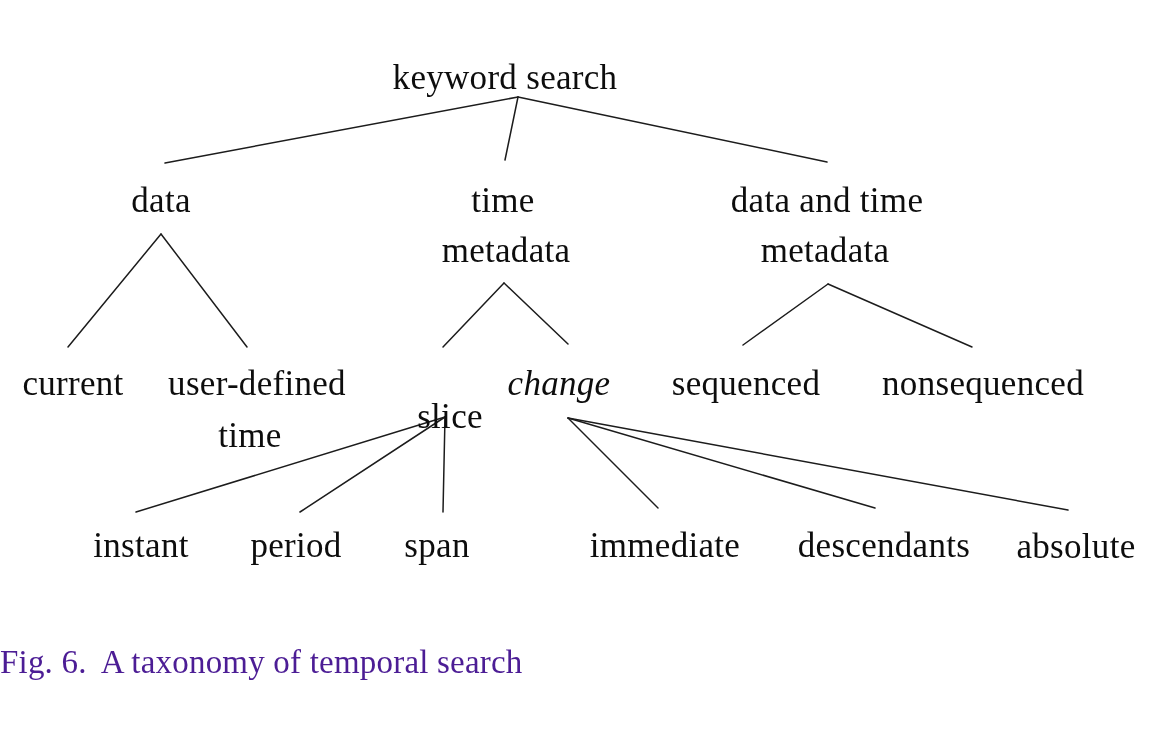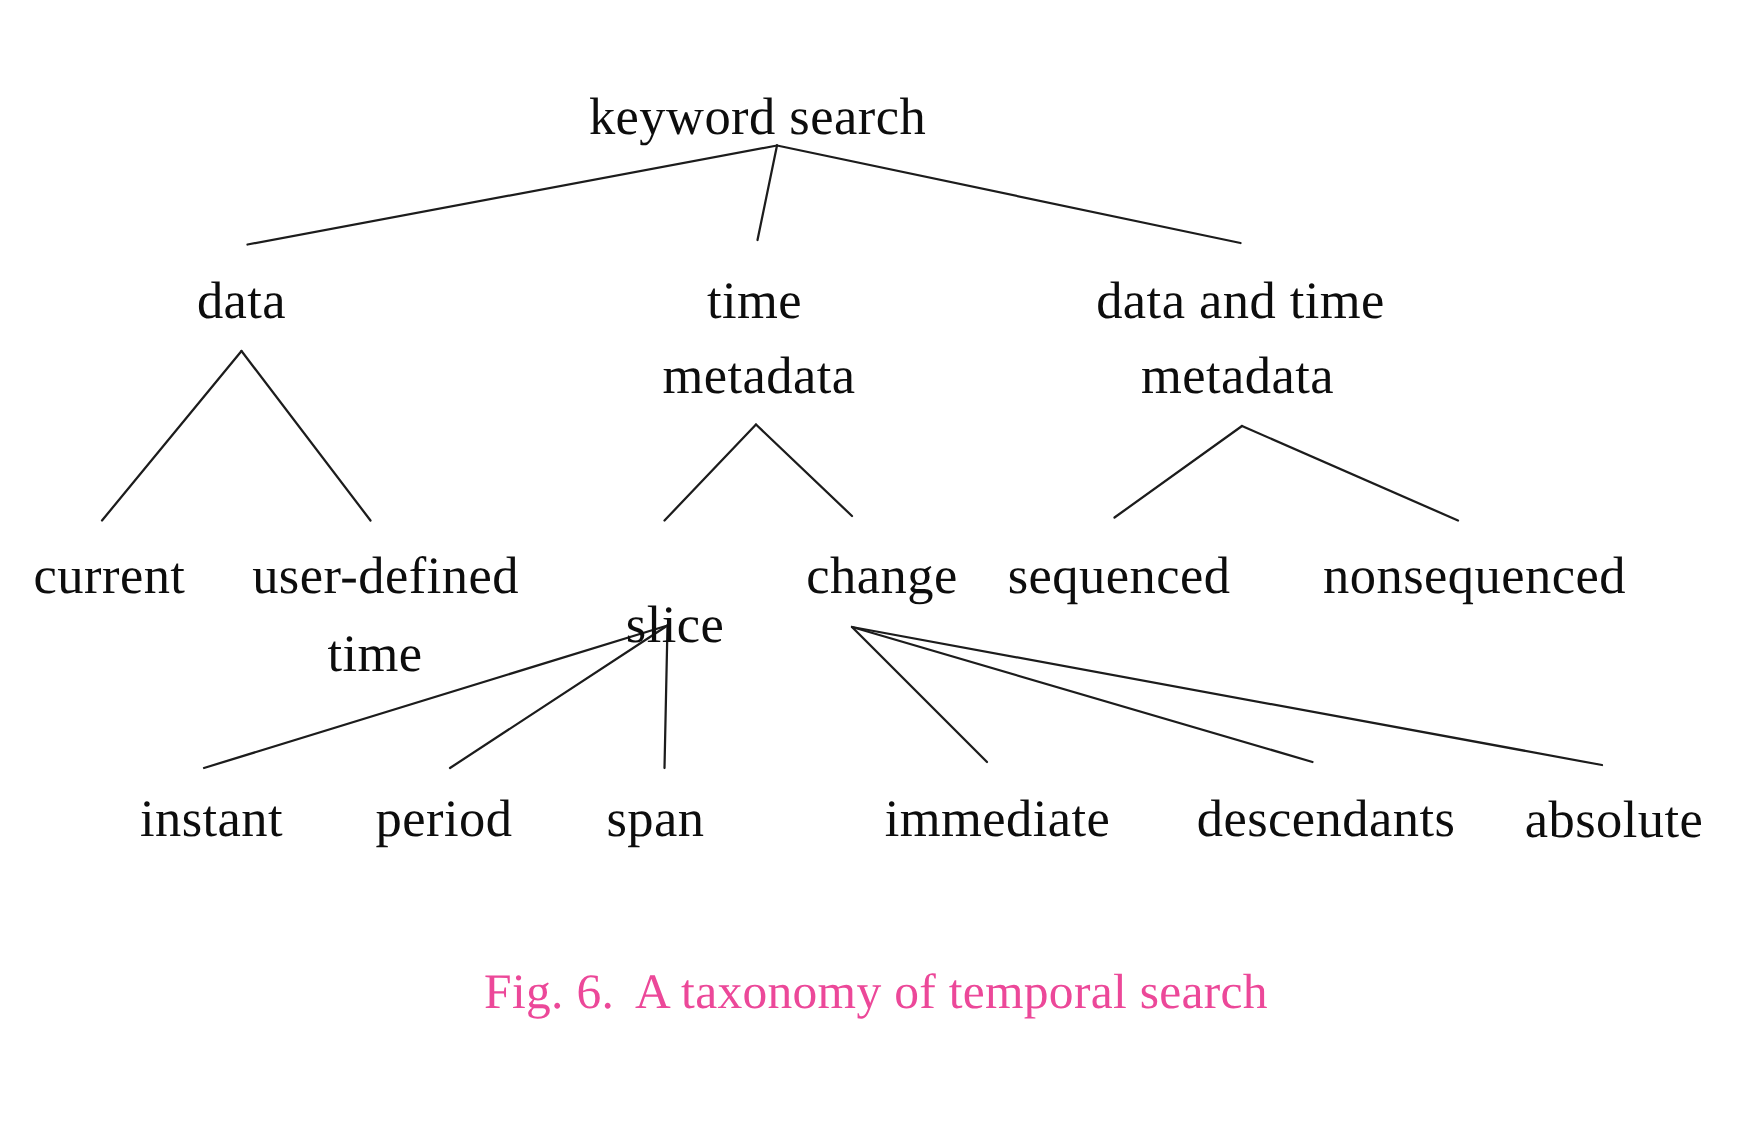--- a/index.html
+++ b/index.html
@@ -39,37 +39,36 @@
   .n-root      { left: 505px; top: 44px; margin-top: 16px; }
   .n-data      { left: 161px; top: 183px; }
   .n-time      { left: 503px; top: 183px; }
   .n-time2     { left: 506px; top: 233px; }
   .n-dat       { left: 827px; top: 183px; }
   .n-dat2      { left: 825px; top: 233px; }
   .n-current   { left: 73px;  top: 366px; }
   .n-userdef   { left: 257px; top: 366px; }
   .n-userdef2  { left: 250px; top: 418px; }
   .n-slice     { left: 450px; top: 364px; margin-top: 35px; }
-  .n-change    { left: 588px; top: 366px; }
+  .n-change    { left: 559px; top: 366px; font-style: italic; }
   .n-seq       { left: 746px; top: 366px; }
   .n-nonseq    { left: 983px; top: 366px; }
   .n-instant   { left: 141px; top: 528px; }
   .n-period    { left: 296px; top: 528px; }
   .n-span      { left: 437px; top: 528px; }
   .n-immediate { left: 665px; top: 528px; text-align: right; }
   .n-desc      { left: 884px; top: 528px; }
   .n-abs       { left: 1076px; top: 529px; }
   .caption {
     position: absolute;
     left: 0;
     top: 644px;
     width: 1168px;
-    text-align: center;
     font-size: 33px;
-    color: #ec4899;
+    color: #4c1d95;
     letter-spacing: 0.2px;
   }
   .caption .cap-text {
     margin-left: 14px;
   }
 </style>
 </head>
 <body>
 
 <div class="figure">

